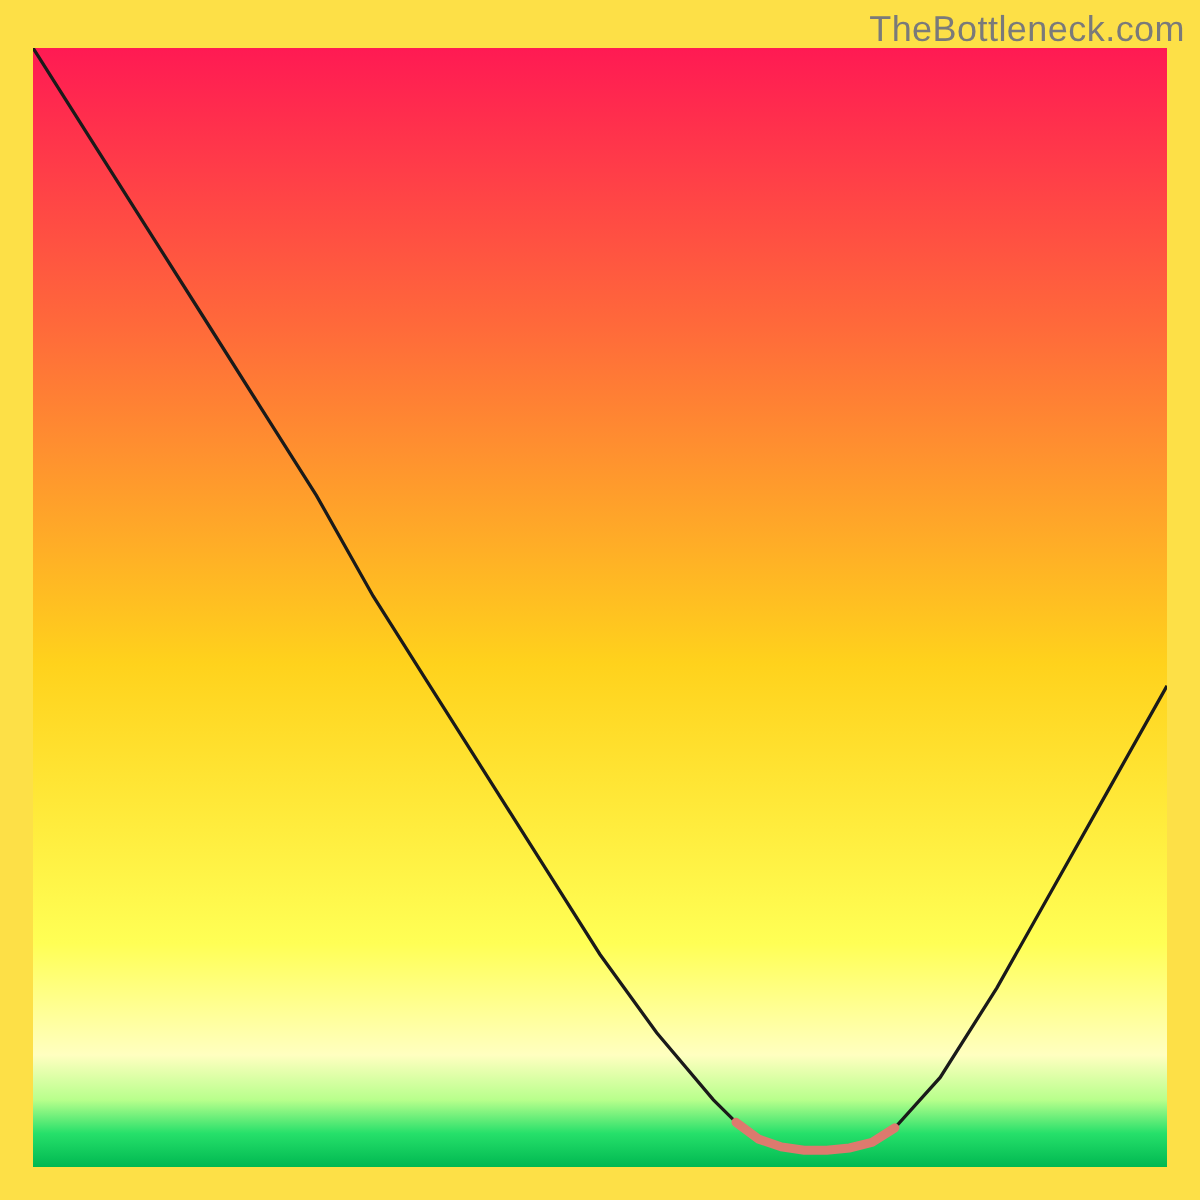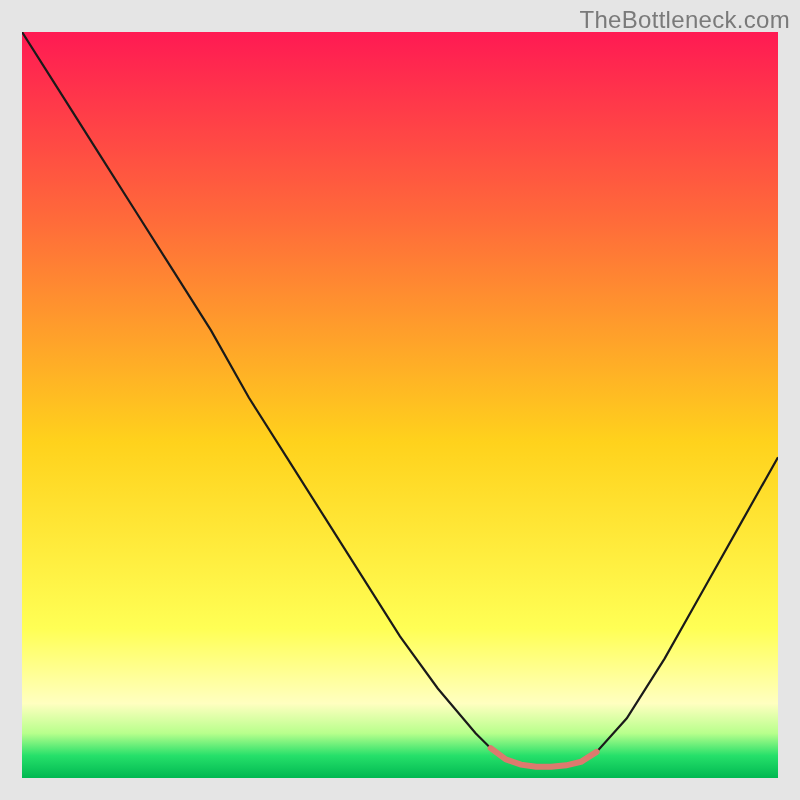--- a/index.html
+++ b/index.html
@@ -8,21 +8,21 @@
     width: 800px;
     height: 800px;
     overflow: hidden;
     background: #000;
     font-family: Arial, Helvetica, sans-serif;
   }
   .root {
     position: relative;
     width: 800px;
     height: 800px;
-    background: #e5e5e5;
+    background: #fde047;
   }
   .watermark {
     position: absolute;
     top: 6px;
     right: 10px;
     color: #7a7a7a;
     font-size: 24px;
     font-weight: 500;
     letter-spacing: 0.3px;
     z-index: 10;

